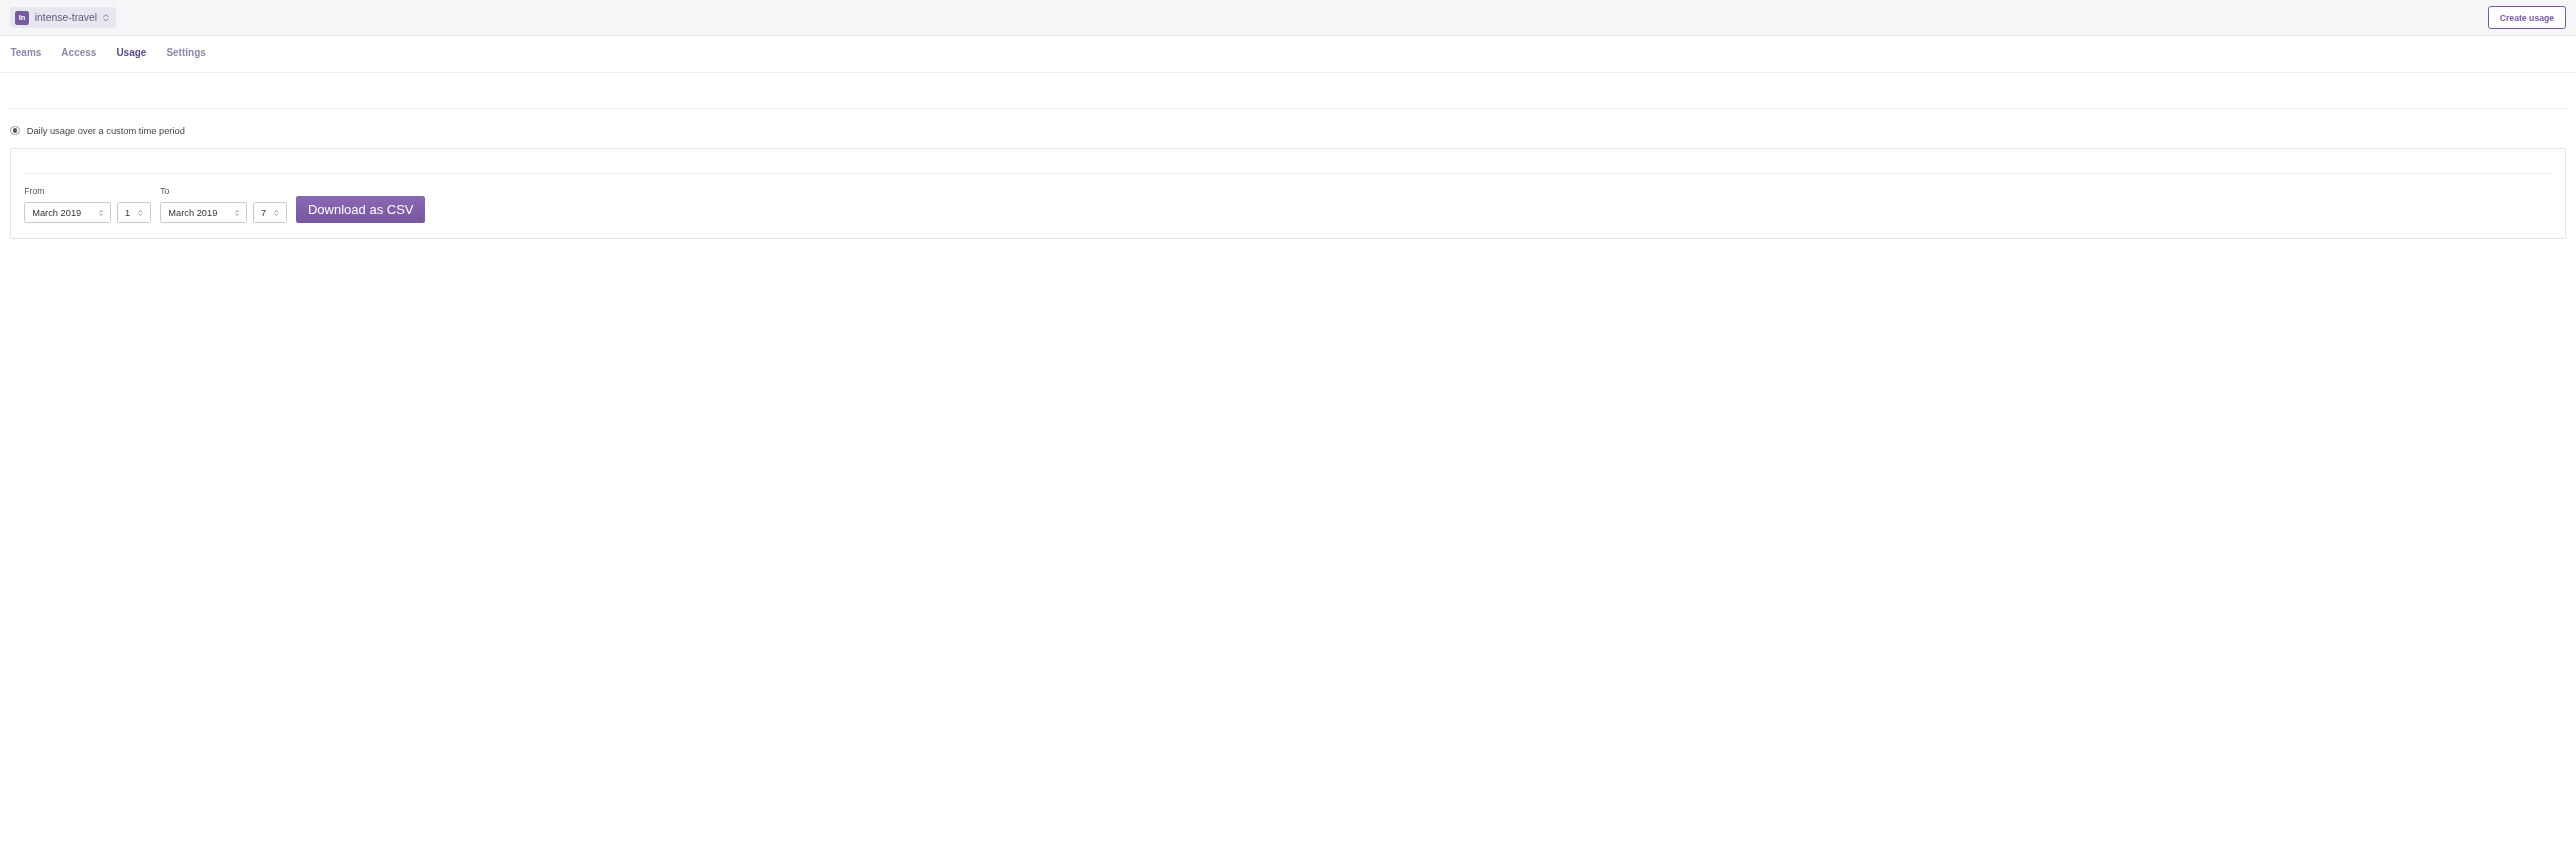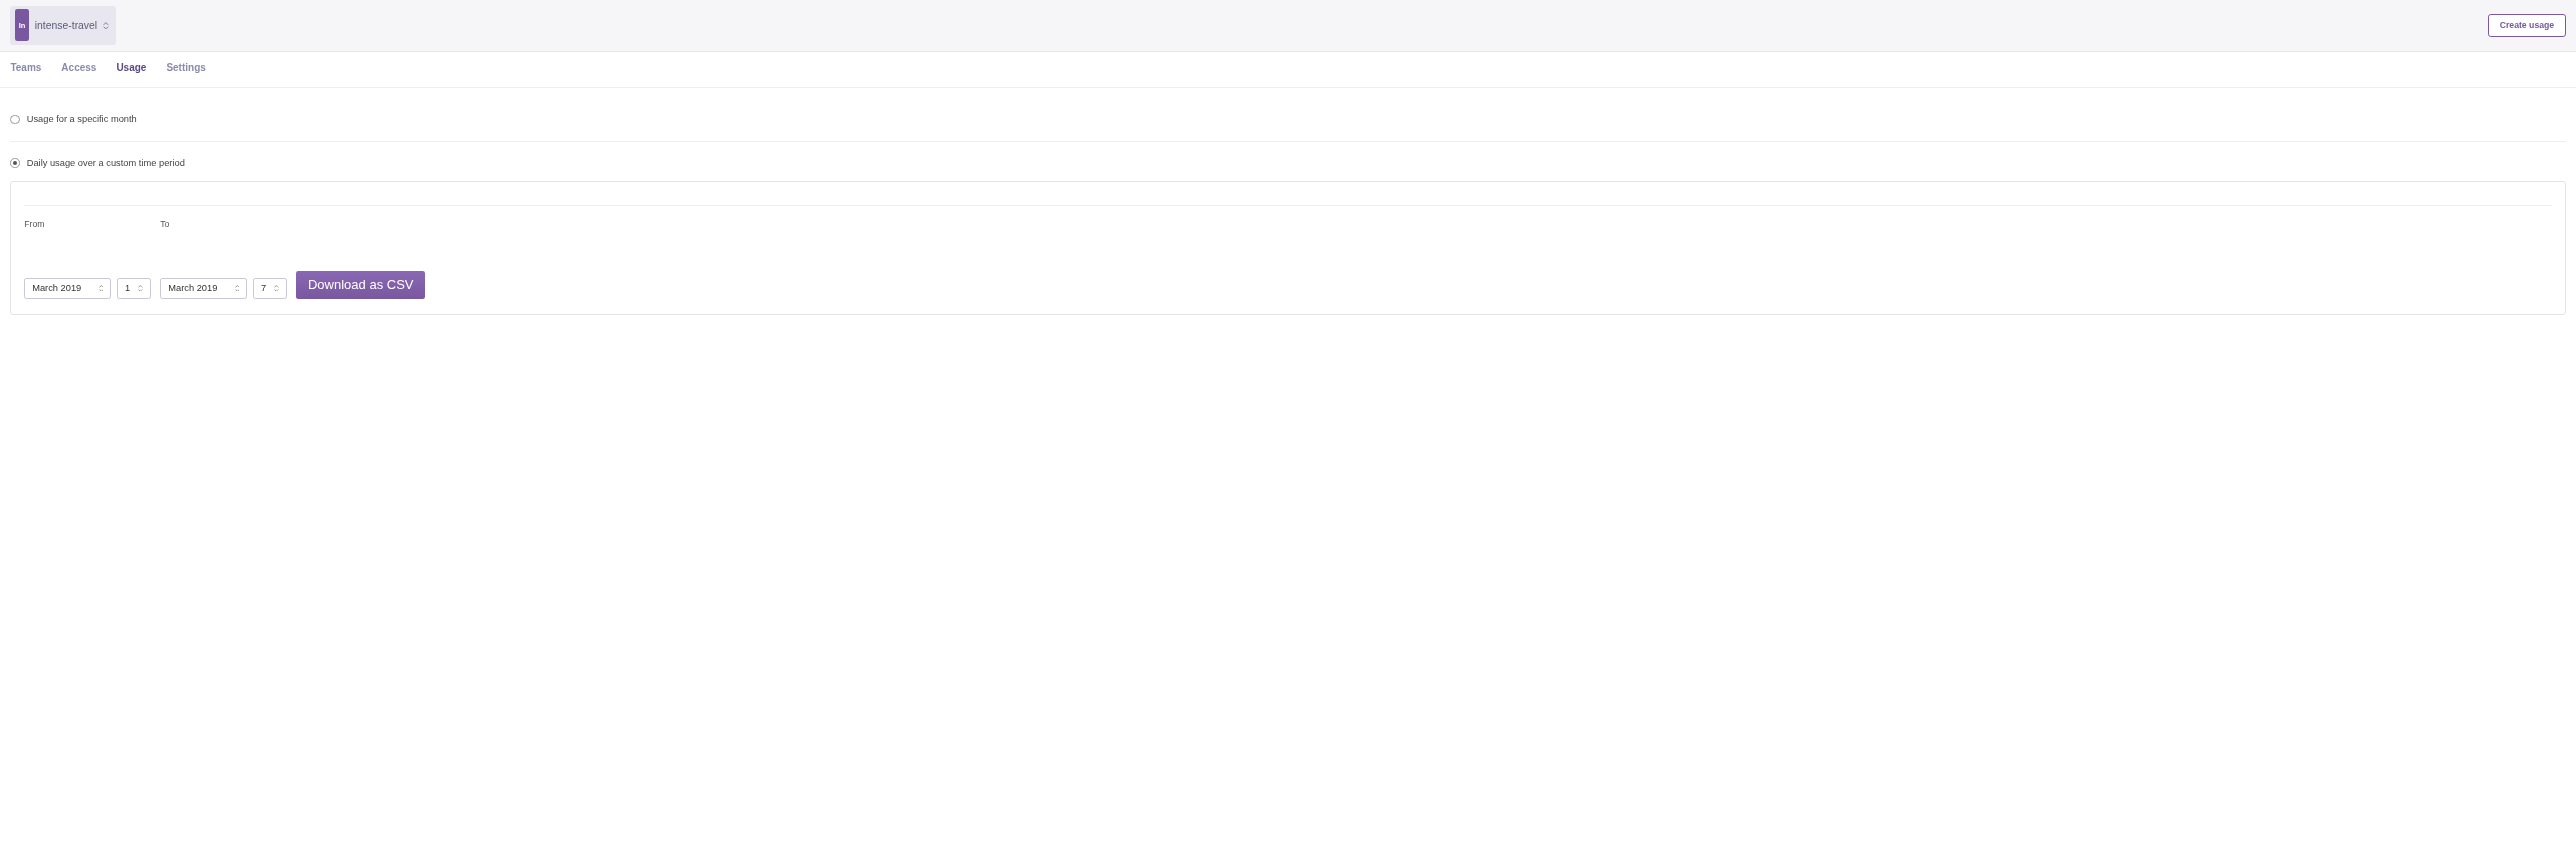--- a/index.html
+++ b/index.html
@@ -26,21 +26,21 @@
     padding: 3.5px 7px 3.5px 4.6px;
     cursor: pointer;
   }
   .project-badge {
     background: #79589f;
     color: #fff;
     font-weight: 600;
     font-size: 7.5px;
     border-radius: 2.3px;
     width: 14px;
-    height: 32px;
+    height: 14px;
     display: inline-flex;
     align-items: center;
     justify-content: center;
   }
   .project-name {
     color: #5b5b7a;
     font-size: 10.4px;
   }
   .updown {
     display: inline-flex;
@@ -133,21 +133,21 @@
   .help-text b { color: #333; font-weight: 600; }
   .inner-hr { border:none; border-top:0.6px solid #eee; margin: 11.6px 0 12.8px 0; }
   .selects-row {
     display: flex;
     align-items: flex-end;
     gap: 9.3px;
     flex-wrap: wrap;
   }
   .field-group { display:flex; flex-direction:column; gap:5.8px;justify-content:space-between; }
   .field-label { color:#555; font-size:8.7px; font-weight:500; }
-  .select-pair { display:flex; gap:5.8px;margin-top:43px; }
+  .select-pair { display:flex; gap:5.8px; }
   .select {
     display:inline-flex;
     align-items:center;
     justify-content:space-between;
     gap:8.1px;
     border:0.6px solid #c8c8d6;
     border-radius:2.3px;
     padding:4.6px 7px;
     font-size:9.3px;
     color:#333;
@@ -188,24 +188,20 @@
 <div class="tabs">
   <div class="tab">Teams</div>
   <div class="tab">Access</div>
   <div class="tab active">Usage</div>
   <div class="tab">Settings</div>
 </div>
 
 <div class="content">
 
   <div class="main">
-    <div class="radio-row">
-      <span class="radio"></span>
-      <span>Usage for a specific month</span>
-    </div>
 
     <hr class="hr">
 
     <div class="radio-row">
       <span class="radio checked">
           <span class="dot"></span>
         </span>
       <span>Daily usage over a custom time period</span>
     </div>
 

